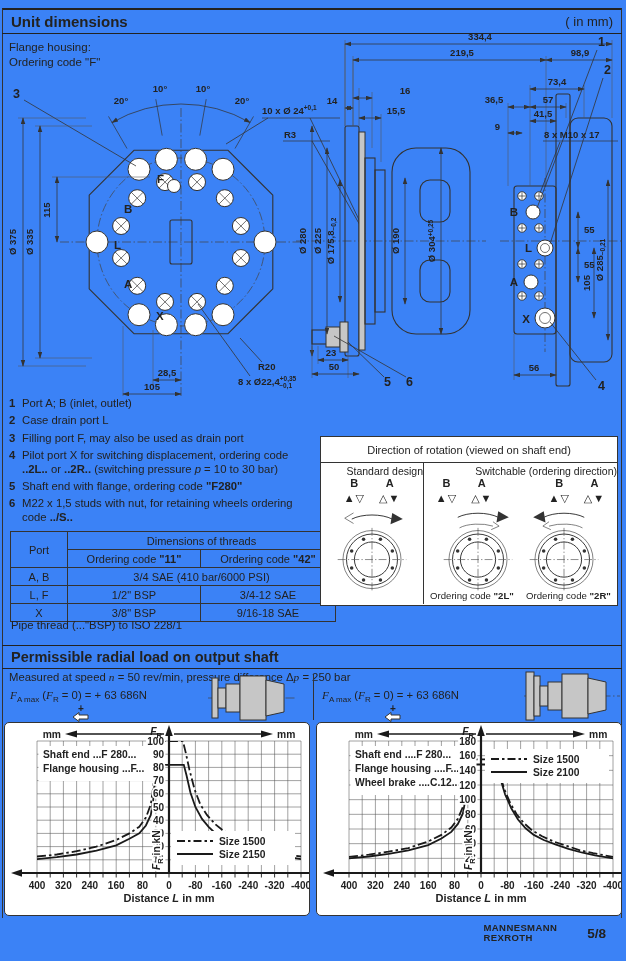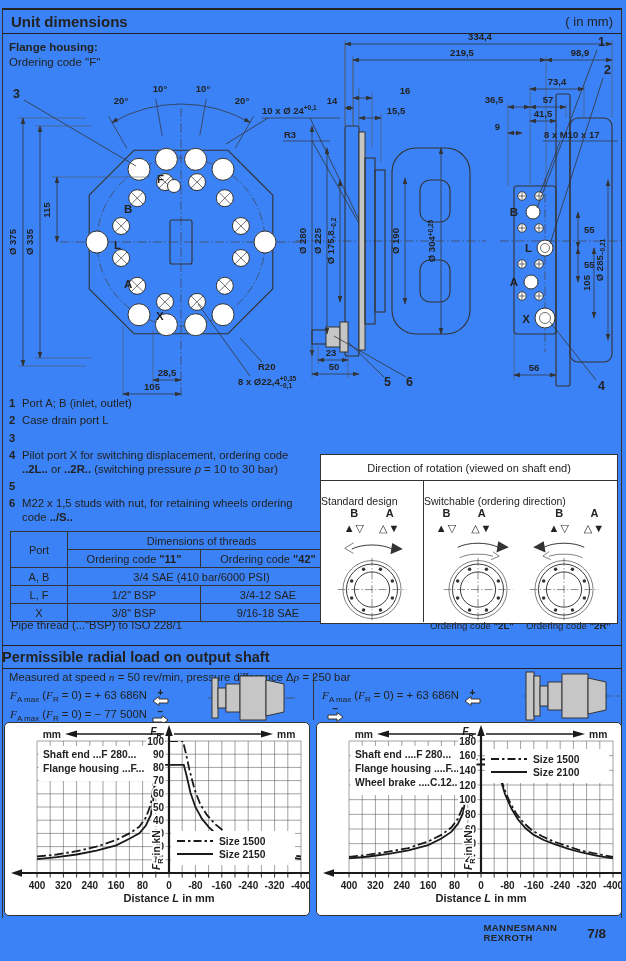--- a/index.html
+++ b/index.html
@@ -2,21 +2,21 @@
 <html><head>
 <meta charset="utf-8">
 <style>
   html,body{margin:0;padding:0;background:#e8e8e8;}
   .page{position:relative;width:626px;height:961px;background:#3b82f6;font-family:"Liberation Sans",sans-serif;color:#222;overflow:hidden;}
   .frame{position:absolute;left:2px;top:8px;width:618px;height:908px;border-left:1.2px solid #333;border-right:1.2px solid #333;border-top:2px solid #222;}
   .hdr{position:absolute;left:2px;top:10px;width:620px;height:24px;border-bottom:1.4px solid #222;display:flex;justify-content:space-between;align-items:center;padding:0 9px;box-sizing:border-box;}
   .hdr-title{font-weight:bold;font-size:15px;}
   .hdr-units{font-size:13px;}
   .flange-head{position:absolute;top:40px;left:9px;font-size:11.5px;line-height:1.3;}
-  .flange-head .b{font-weight:bold;}
+  .flange-head .b{font-weight:normal;}
   .draw{position:absolute;top:30px;left:0;width:626px;height:366px;}
   
   svg text{font-family:"Liberation Sans",sans-serif;}
   .ln{stroke:#333;stroke-width:1.1;fill:none;}
   .lt{stroke:#333;stroke-width:.7;fill:none;}
   .cl{stroke:#444;stroke-width:.7;fill:none;stroke-dasharray:9 2.5 1.5 2.5;}
   .dim{stroke:#333;stroke-width:.75;fill:none;}
   .ext{stroke:#555;stroke-width:.55;fill:none;}
   .ldr{stroke:#333;stroke-width:.8;fill:none;}
   .bh{fill:#fff;stroke:#333;stroke-width:1;}
@@ -24,37 +24,37 @@
   .dl{font-size:9.5px;font-weight:bold;fill:#222;}
   .tol{font-size:6.5px;font-weight:bold;fill:#222;}
   .co{font-size:12.5px;font-weight:bold;fill:#222;}
   .pt{font-size:11.5px;font-weight:bold;fill:#222;}
   .notes{position:absolute;top:397px;left:9px;width:304px;font-size:11.3px;line-height:1.22;}
   .note{display:flex;margin-bottom:3.5px;}
   .note-num{font-weight:bold;width:13px;flex:none;}
   .ttable{position:absolute;top:531px;left:10px;border-collapse:collapse;font-size:11px;}
   .ttable td,.ttable th{border:1px solid #333;padding:1px 4px;text-align:center;font-weight:normal;height:15px;}
   .pipe-note{position:absolute;top:619px;left:11px;font-size:11.3px;}
-  .rot-box{position:absolute;left:320px;top:454px;width:298px;height:170px;border:1.3px solid #333;background:#fff;box-sizing:border-box;}
+  .rot-box{position:absolute;left:320px;top:436px;width:298px;height:170px;border:1.3px solid #333;background:#fff;box-sizing:border-box;}
   .rot-title{height:25px;border-bottom:1.3px solid #333;display:flex;align-items:center;justify-content:center;font-size:11px;}
   .rot-cols{display:flex;height:141px;}
   .rot-col-std{width:103px;border-right:1.3px solid #333;box-sizing:border-box;}
   .rot-col-sw{flex:1;}
-  .rot-h{font-size:10.5px;text-align:left;margin-top:14px;}
+  .rot-h{font-size:10.5px;text-align:right;margin-top:2px;}
   .ba-row{display:flex;justify-content:center;gap:14px;margin-top:1px;}
   .ba{text-align:center;line-height:1;}
   .ba-letter{font-weight:bold;font-size:11px;display:block;}
   .ba-arrows{font-size:11px;letter-spacing:1px;}
   .diag-row{display:flex;justify-content:center;gap:2px;}
   .rot-caps{display:flex;justify-content:space-around;font-size:9.6px;margin-top:-3px;}
-  .sec2{position:absolute;left:2px;top:645px;width:620px;height:24px;border-top:1.4px solid #222;border-bottom:1.4px solid #222;display:flex;align-items:center;padding-left:0;box-sizing:border-box;font-weight:bold;font-size:14.5px;}
+  .sec2{position:absolute;left:2px;top:645px;width:620px;height:24px;border-top:1.4px solid #222;border-bottom:1.4px solid #222;display:flex;align-items:center;padding-left:9px;box-sizing:border-box;font-weight:bold;font-size:14.5px;}
   .measured{position:absolute;top:671px;left:9px;font-size:11.3px;}
   .formulas{position:absolute;top:687px;font-size:11.3px;line-height:1.45;}
   .formulas.fl{left:10px;} .formulas.fr{left:322px;}
-  .f-line{display:flex;align-items:flex-end;white-space:nowrap;}
+  .f-line{display:flex;align-items:center;white-space:nowrap;flex-direction:column;}
   .sign-arrow{display:inline-flex;flex-direction:column;align-items:center;margin-left:5px;line-height:1;}
   .sign{font-size:10px;font-weight:bold;line-height:6px;}
   .fdiv{position:absolute;left:313px;top:674px;height:46px;border-left:1px solid #333;}
   .shaft-icon{position:absolute;}
   .si-l{left:208px;top:674px;} .si-r{left:524px;top:670px;}
   .chart-box{position:absolute;top:722px;width:306px;height:194px;border:1.3px solid #333;border-radius:5px;background:#fff;box-sizing:border-box;}
   .cb-l{left:4px;} .cb-r{left:316px;}
   .chart text{font-weight:bold;fill:#222;}
   .footer{position:absolute;top:923px;left:0;width:620px;display:flex;justify-content:flex-end;align-items:center;gap:30px;padding-right:14px;box-sizing:border-box;}
   .brand{font-weight:bold;font-size:9.5px;letter-spacing:.4px;line-height:1.1;}
@@ -367,27 +367,29 @@
     <div class="note">
         <span class="note-num">1</span>
         <span>Port A; B (inlet, outlet)</span>
       </div>
     <div class="note">
         <span class="note-num">2</span>
         <span>Case drain port L</span>
       </div>
     <div class="note">
         <span class="note-num">3</span>
+        <span>Filling port F, may also be used as drain port</span>
       </div>
     <div class="note">
         <span class="note-num">4</span>
         <span>Pilot port X for switching displacement, ordering code <b>..2L..</b> or <b>..2R..</b> (switching pressure <i>p</i> = 10 to 30 bar)</span>
       </div>
     <div class="note">
         <span class="note-num">5</span>
+        <span>Shaft end with flange, ordering code <b>"F280"</b></span>
       </div>
     <div class="note">
         <span class="note-num">6</span>
         <span>M22 x 1,5 studs with nut, for retaining wheels ordering code <b>../S..</b></span>
       </div>
   </div>
 
   <table class="ttable">
     <tbody>
         <tr>
@@ -807,15 +809,15 @@
         <text x="296" y="166" text-anchor="middle" font-size="10">-400</text>
         <text x="164" y="179" text-anchor="middle" font-size="11"><tspan>Distance </tspan><tspan font-style="italic">L</tspan><tspan> in mm</tspan></text>
       </svg>
   </div>
 
   <div class="footer">
     <div class="brand">
       <div>MANNESMANN</div>
       <div>REXROTH</div>
     </div>
-    <div class="pageno">7/8</div>
+    <div class="pageno">5/8</div>
   </div>
 </div>
 
 </body></html>

